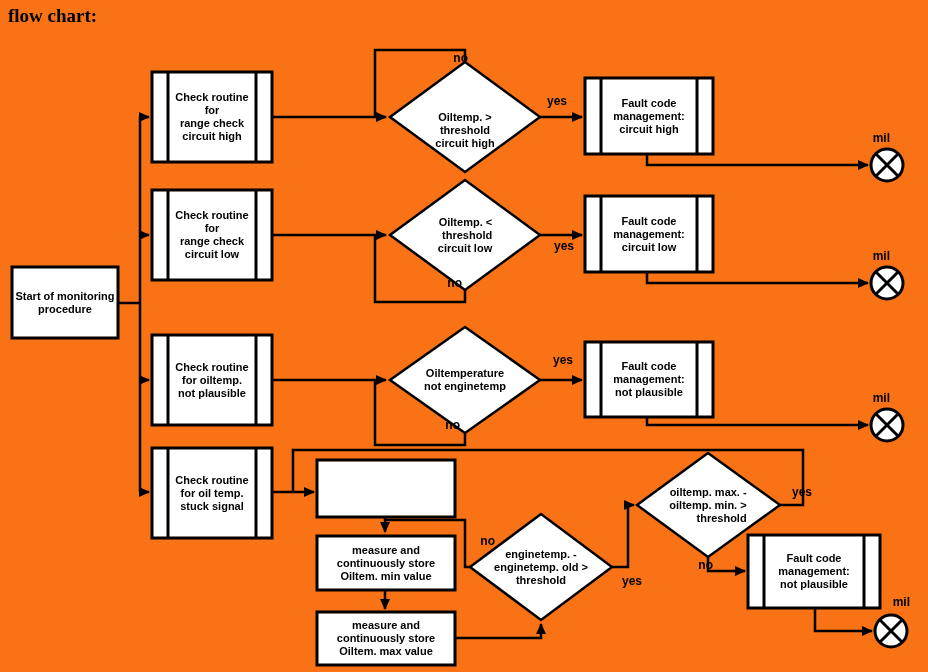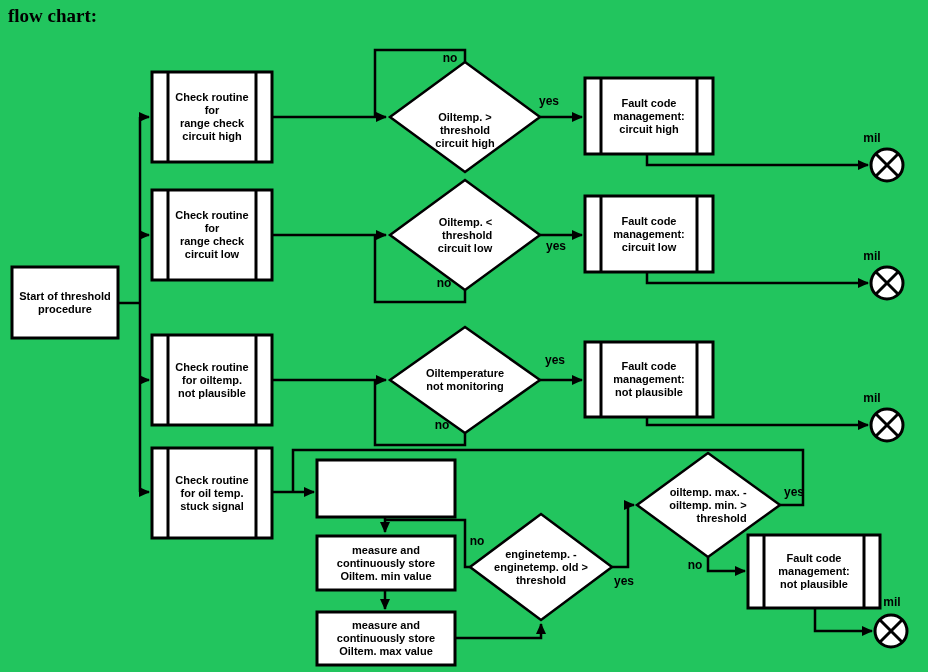--- a/index.html
+++ b/index.html
@@ -1,20 +1,20 @@
 <!DOCTYPE html>
 <html><head>
 <meta charset="utf-8">
 <style>
   html, body { margin: 0; padding: 0; background: #ffffff; }
   .stage {
     position: relative;
     width: 928px;
     height: 672px;
-    background: #22c55e;
+    background: #f97316;
     font-family: "Liberation Sans", sans-serif;
     overflow: hidden;
   }
   .stage svg { position: absolute; left: 0; top: 0; }
   .page-title {
     position: absolute;
     left: 8px; top: 5px;
     font-family: "Liberation Serif", serif;
     font-weight: bold;
     font-size: 19px;
@@ -28,21 +28,21 @@
     text-align: center;
     white-space: pre-line;
     font-size: 11px;
     font-weight: bold;
     line-height: 13px;
     color: #000;
   }
   .edge-label {
     position: absolute;
     width: 36px;
-    text-align: center;
+    text-align: right;
     font-size: 12px;
     font-weight: bold;
     line-height: 14px;
     color: #000;
   }
 </style>
 </head>
 <body>
 
 <div class="stage">
@@ -165,21 +165,21 @@
           <line x1="876" y1="436" x2="898" y2="414"></line>
       </g>
       <g>
         <circle cx="891" cy="631" r="16"></circle>
           <line x1="880" y1="620" x2="902" y2="642"></line>
           <line x1="880" y1="642" x2="902" y2="620"></line>
       </g>
     </g>
   </svg>
 
-  <div class="node-label" style="left:8px; top:267px; width:114px; height:71px;">Start of threshold
+  <div class="node-label" style="left:8px; top:267px; width:114px; height:71px;">Start of monitoring
 procedure</div>
   <div class="node-label" style="left:152px; top:72px; width:120px; height:90px;">Check routine
 for
 range check
 circuit high</div>
   <div class="node-label" style="left:152px; top:190px; width:120px; height:90px;">Check routine
 for
 range check
 circuit low</div>
   <div class="node-label" style="left:152px; top:335px; width:120px; height:90px;">Check routine
@@ -189,21 +189,21 @@
 for oil temp.
 stuck signal</div>
 
   <div class="node-label" style="left:390px; top:75px; width:150px; height:110px;">Oiltemp. &gt;
 threshold
 circuit high</div>
   <div class="node-label" style="left:390px; top:180px; width:150px; height:110px;text-align:right;">Oiltemp. &lt;
 threshold
 circuit low</div>
   <div class="node-label" style="left:390px; top:327px; width:150px; height:106px;">Oiltemperature
-not monitoring</div>
+not enginetemp</div>
   <div class="node-label" style="left:466px; top:514px; width:150px; height:106px;">enginetemp. -
 enginetemp. old &gt;
 threshold</div>
   <div class="node-label" style="left:633px; top:453px; width:150px; height:104px;text-align:right;">oiltemp. max. -
 oiltemp. min. &gt;
 threshold</div>
 
   <div class="node-label" style="left:317px; top:536px; width:138px; height:54px;">measure and
 continuously store
 Oiltem. min value</div>

